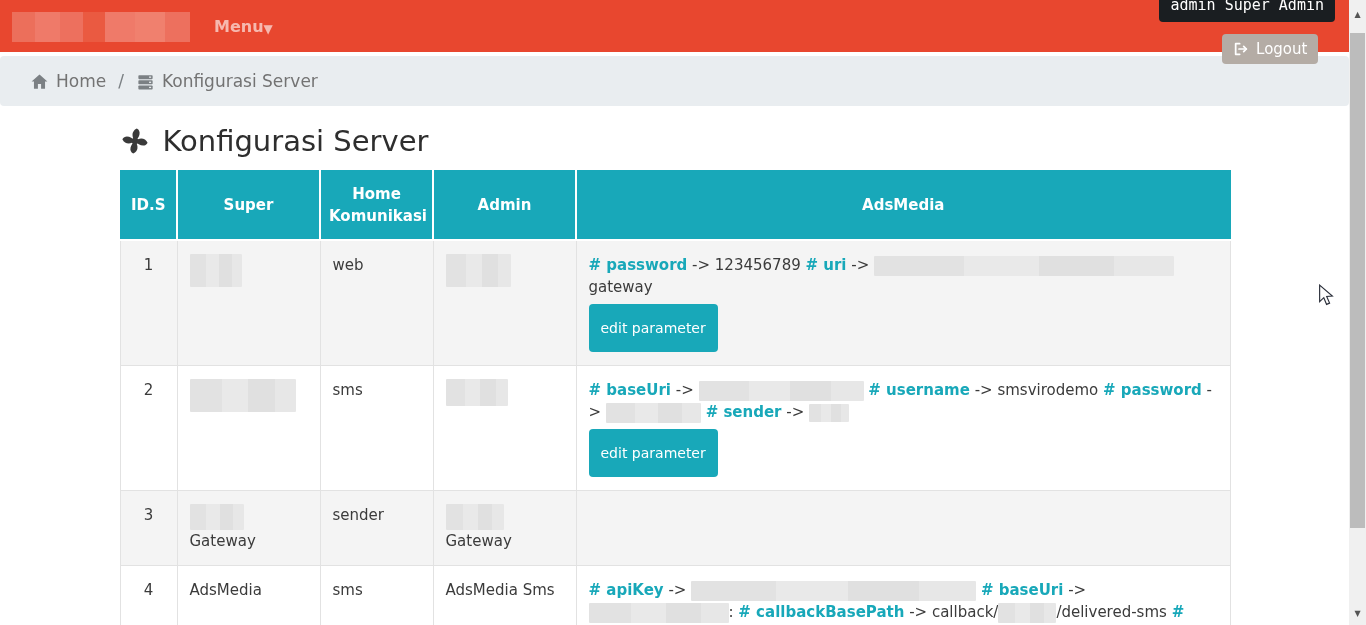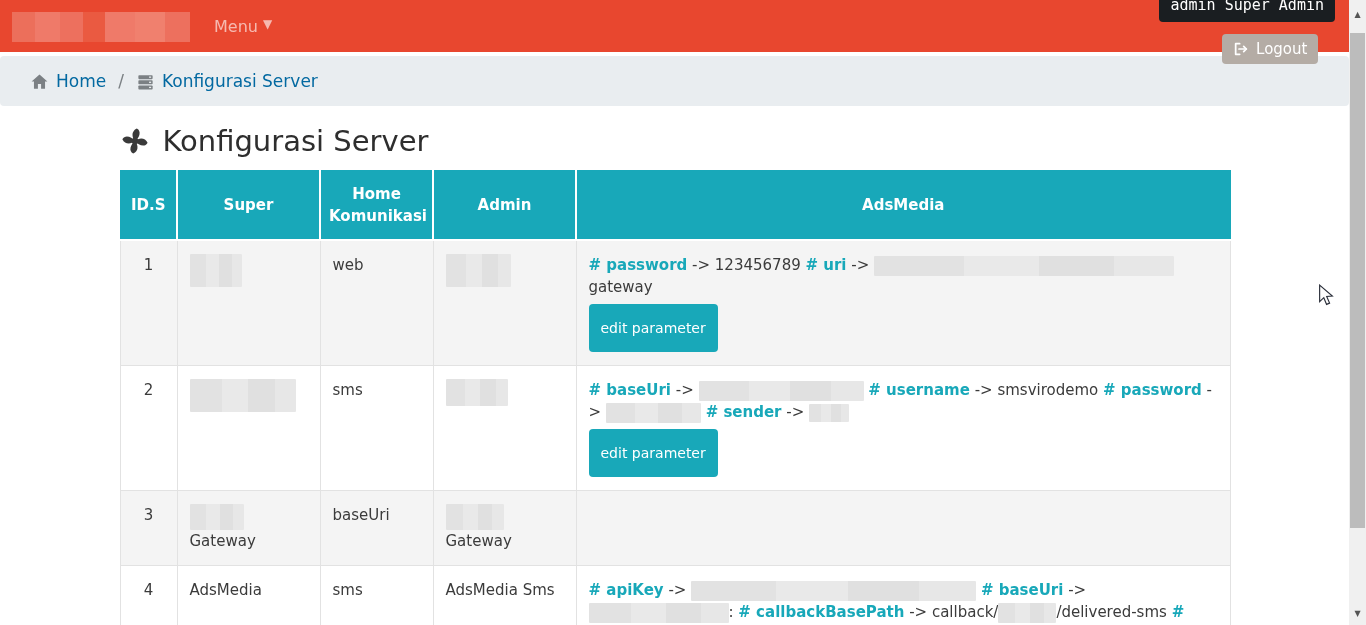--- a/index.html
+++ b/index.html
@@ -10,28 +10,28 @@
   html,body{margin:0;padding:0;}
   body{
     width:1366px;height:625px;overflow:hidden;position:relative;background:#fff;
     font-family:"DejaVu Sans","Liberation Sans",sans-serif;color:var(--text);
   }
   .app{width:1349px;}
   
   .navbar{height:52px;background:var(--navbar);display:flex;align-items:center;padding:0 14px 0 12px;}
   .logo-redact{width:178px;height:30px;margin-top:2px;
     background:linear-gradient(90deg,#ec6f5b 0 13%,#ef7a69 13% 27%,#ed705e 27% 40%,#ea5a41 40% 52%,#ef7a69 52% 69%,#f0806e 69% 86%,#ed705e 86% 100%);}
-  .menu{margin-left:24px;color:rgba(255,255,255,.62);font-size:16px;font-weight:normal;cursor:pointer;display:flex;align-items:flex-start;gap:5px;}
+  .menu{margin-left:24px;color:rgba(255,255,255,.62);font-size:16px;font-weight:bold;cursor:pointer;display:flex;align-items:flex-end;}
   .menu .caret{font-size:12px;}
   .nav-right{margin-left:auto;display:flex;align-items:center;gap:12px;flex-direction:column;}
   .user-badge{background:var(--badge);color:#fff;font-family:"DejaVu Sans Mono","Liberation Mono",monospace;font-size:15px;padding:8px 11px;border-radius:4px;white-space:nowrap;}
   .logout-btn{background:var(--logout);color:#fff;font-size:15px;padding:6px 11px;border-radius:4px;border:none;display:flex;align-items:center;gap:7px;cursor:pointer;font-family:inherit;margin-left:46px;}
   
   .breadcrumb{margin-top:4px;height:50px;background:var(--crumb);border-radius:4px;display:flex;align-items:center;gap:9px;padding:0 15px 0 30px;color:#7b8084;font-size:17px;}
-  .breadcrumb .crumb{display:flex;align-items:center;gap:7px;text-decoration:none;color:#0369a1;}
+  .breadcrumb .crumb{display:flex;align-items:center;gap:7px;text-decoration:none;color:#737373;}
   .breadcrumb .sep{margin:0 3px;}
   .crumb-icon{display:inline-flex;}
   
   .content{width:1110px;margin:0 auto;}
   .page-title{margin:16px 0 10px;display:flex;align-items:center;gap:13px;font-size:29px;line-height:38px;color:#2e2e2e;font-weight:400;}
   table{width:100%;border-collapse:collapse;font-size:15px;table-layout:fixed;}
   col.c-id{width:57px}col.c-server{width:143px}col.c-tipe{width:113px}col.c-nama{width:143px}col.c-param{width:654px}
   th{background:var(--accent);color:#fff;font-weight:bold;font-size:15px;text-align:center;vertical-align:middle;height:70px;padding:10px 8px;border:2px solid #fff;border-top:none;line-height:22px;}
   th:first-child{border-left:1px solid var(--accent);margin-top:46px;}
   th:last-child{border-right:1px solid var(--accent);}
@@ -151,21 +151,21 @@
             <td>sms</td>
             <td><span class="redact" style="width: 62px; height: 27px;"></span></td>
             <td>
               <div class="param-line"><span class="param-key"># baseUri</span> -&gt; <span class="redact" style="width: 165px; height: 20px;"></span> <span class="param-key"># username</span> -&gt; smsvirodemo <span class="param-key"># password</span> -&gt; <span class="redact" style="width: 95px; height: 20px;"></span> <span class="param-key"># sender</span> -&gt; <span class="redact" style="width: 40px; height: 18px;"></span></div>
               <div><button class="edit-btn">edit parameter</button></div>
             </td>
           </tr>
           <tr class="striped">
             <td class="id-cell">3</td>
             <td><span class="redact" style="width: 54px; height: 26px;"></span>Gateway</td>
-            <td>baseUri</td>
+            <td>sender</td>
             <td><span class="redact" style="width: 58px; height: 26px;"></span>Gateway</td>
             <td></td>
           </tr>
           <tr>
             <td class="id-cell">4</td>
             <td>AdsMedia</td>
             <td>sms</td>
             <td>AdsMedia Sms</td>
             <td>
               <div class="param-line"><span class="param-key"># apiKey</span> -&gt; <span class="redact" style="width: 285px; height: 20px;"></span> <span class="param-key"># baseUri</span> -&gt; <span class="redact" style="width: 140px; height: 20px;"></span>: <span class="param-key"># callbackBasePath</span> -&gt; callback/<span class="redact" style="width: 58px; height: 20px;"></span>/delivered-sms <span class="param-key"># sender</span> -&gt; </div>

